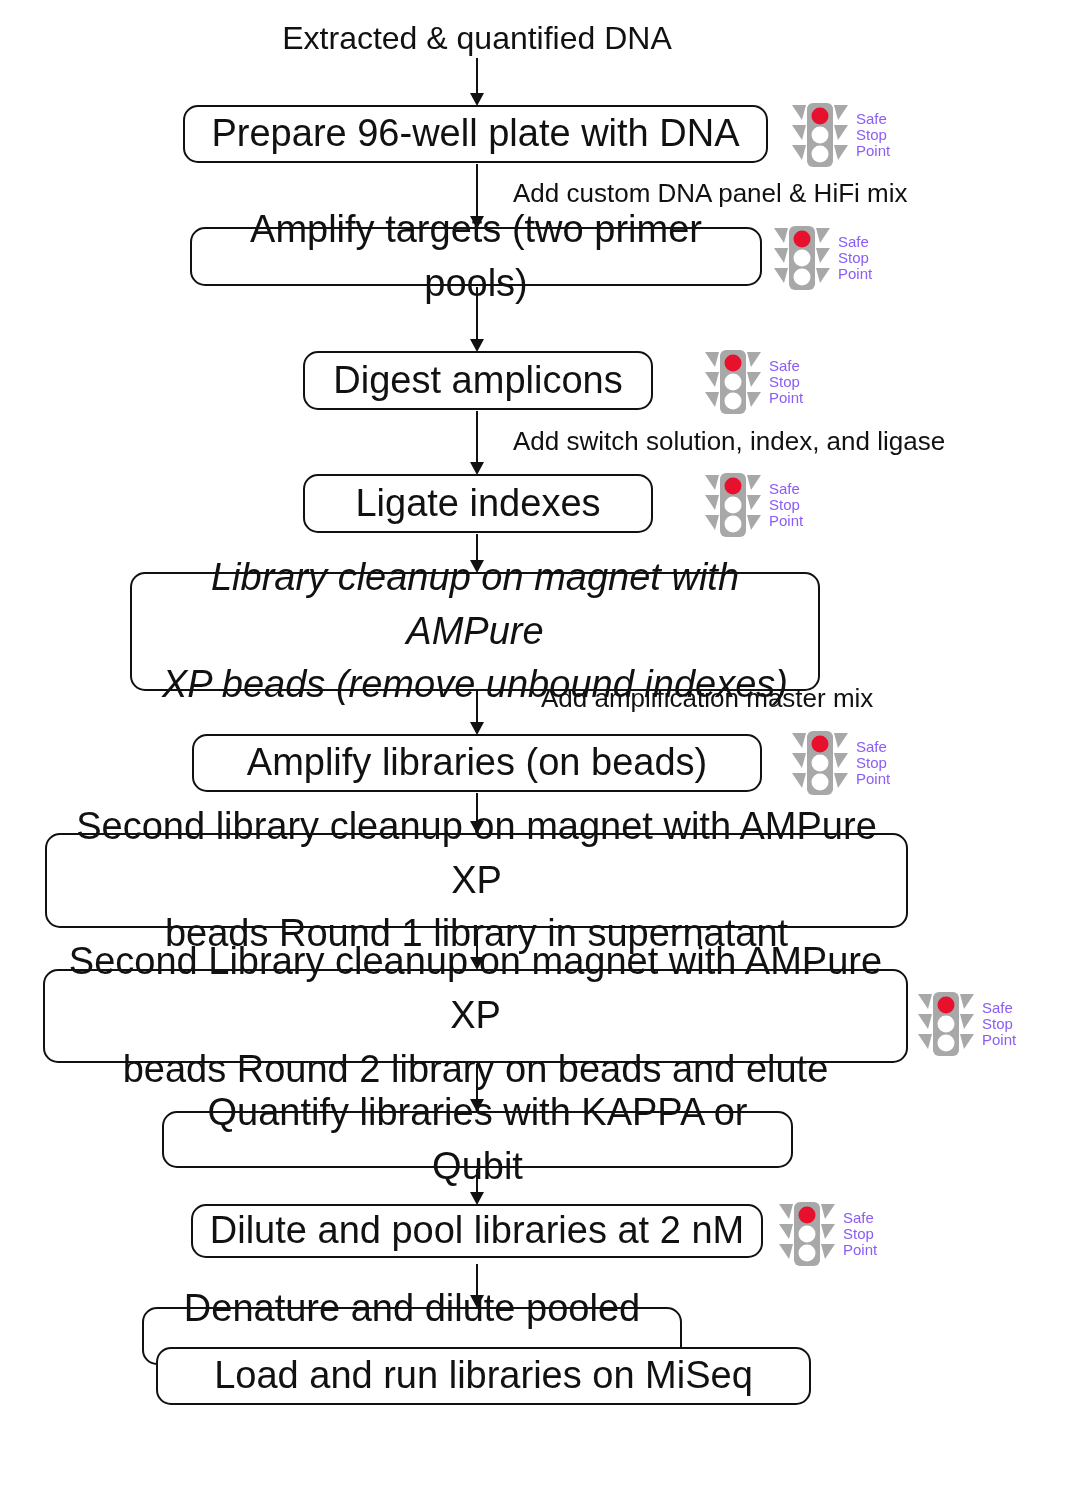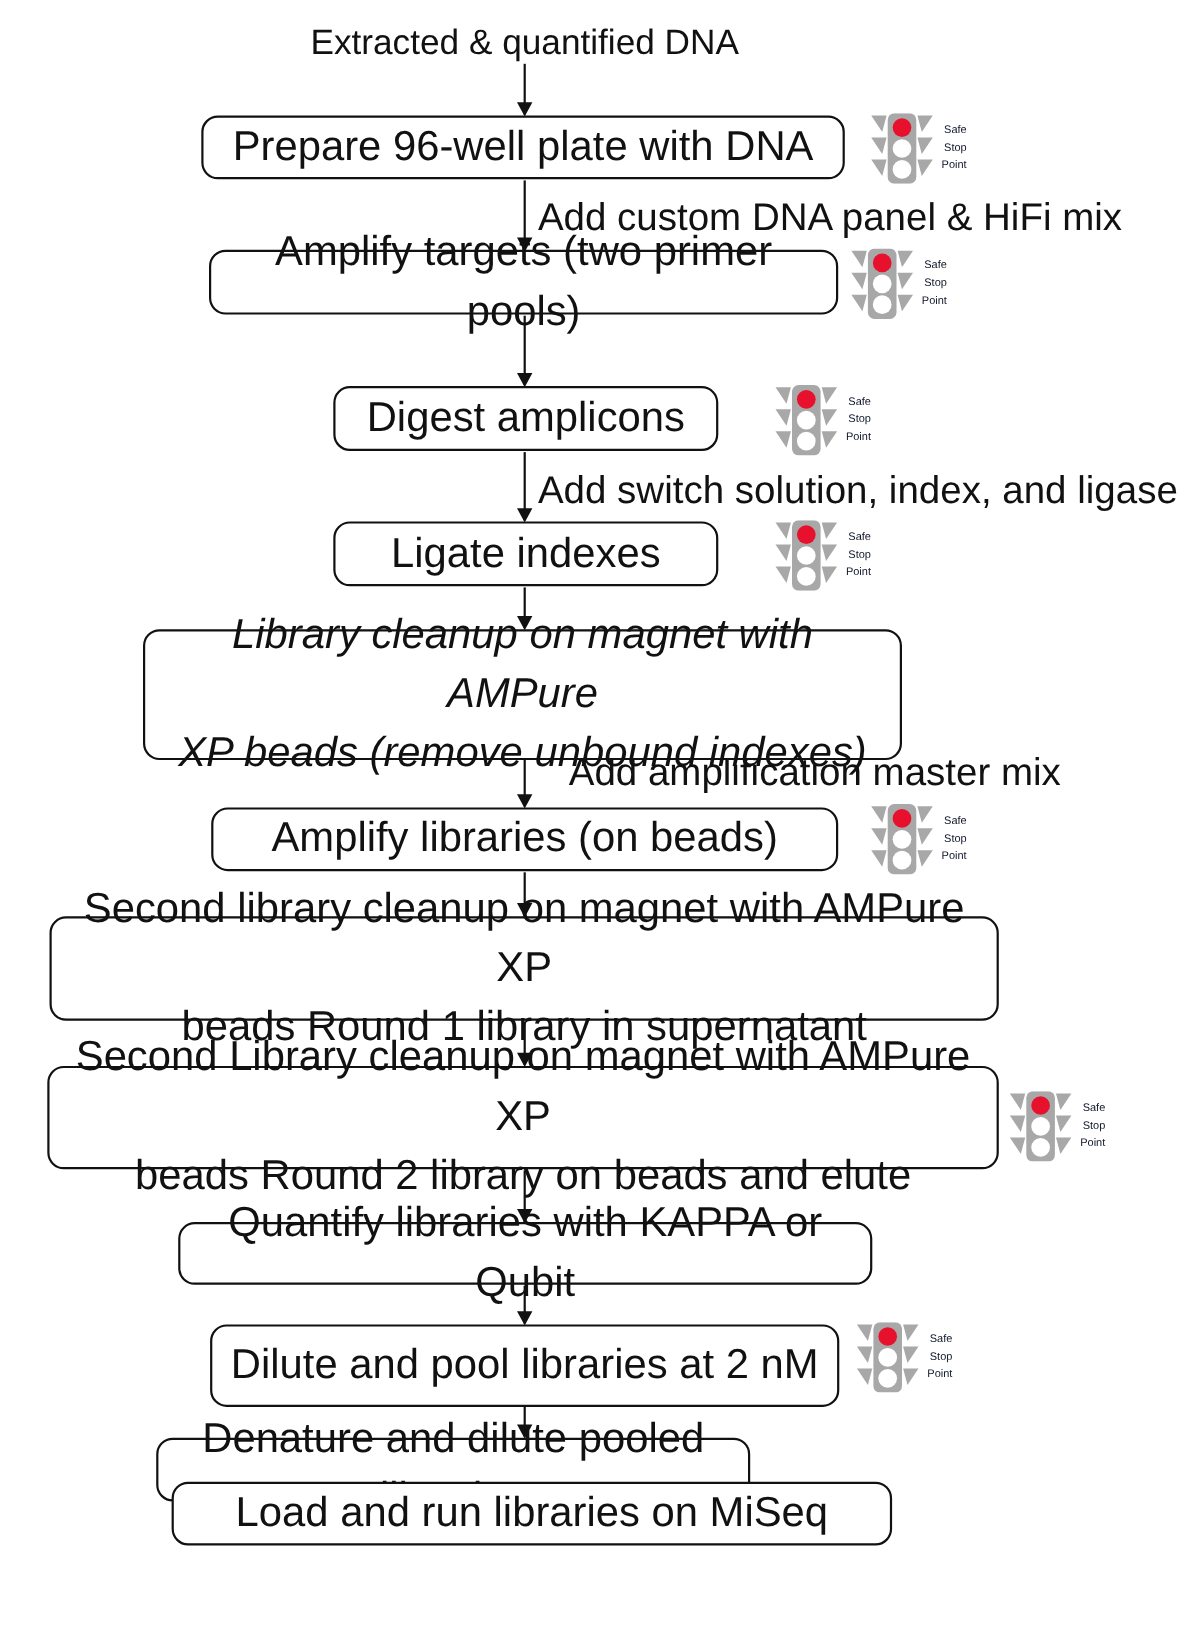--- a/index.html
+++ b/index.html
@@ -23,29 +23,29 @@
     position:absolute; left:476px; width:0;
     border-left:2px solid #111;
   }
   .arrow::after {
     content:''; position:absolute; bottom:-2px; left:-8px;
     width:0; height:0;
     border-left:7px solid transparent; border-right:7px solid transparent;
     border-top:13px solid #111;
   }
   .edge-label {
-    position:absolute; left:489px; font-size:35px; color:#111;
+    position:absolute; left:513px; font-size:26px; color:#111;
     white-space:nowrap;
   }
   .tl {
     position:absolute; display:flex; align-items:center;
   }
   .tl-text {
     margin-left:7px; display:flex; flex-direction:column; justify-content:center;
-    font-size:10px; line-height:16px; color:#0f172a;align-items:flex-end;
+    font-size:15px; line-height:16px; color:#8b5cf6;
   }
 </style>
 </head>
 <body>
 
 <div class="canvas">
 
   <div class="title">Extracted &amp; quantified DNA</div>
 
   <div class="arrow" style="top:58px;height:46px;"></div>
@@ -70,21 +70,21 @@
   <div class="box" style="left:303px;top:351px;width:350px;height:59px;">Digest amplicons</div>
   <div class="box" style="left:303px;top:474px;width:350px;height:59px;">Ligate indexes</div>
   <div class="box" style="left:130px;top:572px;width:690px;height:119px;font-style:italic;">Library cleanup on magnet with AMPure
 XP beads (remove unbound indexes)</div>
   <div class="box" style="left:192px;top:734px;width:570px;height:58px;">Amplify libraries (on beads)</div>
   <div class="box" style="left:45px;top:833px;width:863px;height:95px;">Second library cleanup on magnet with AMPure XP
 beads Round 1 library in supernatant</div>
   <div class="box" style="left:43px;top:969px;width:865px;height:94px;">Second Library cleanup on magnet with AMPure XP
 beads Round 2 library on beads and elute</div>
   <div class="box" style="left:162px;top:1111px;width:631px;height:57px;">Quantify libraries with KAPPA or Qubit</div>
-  <div class="box" style="left:191px;top:1204px;width:572px;height:75px;">Dilute and pool libraries at 2 nM</div>
+  <div class="box" style="left:191px;top:1204px;width:572px;height:54px;">Dilute and pool libraries at 2 nM</div>
   <div class="box" style="left:142px;top:1307px;width:540px;height:58px;">Denature and dilute pooled libraries</div>
   <div class="box" style="left:156px;top:1347px;width:655px;height:58px;">Load and run libraries on MiSeq</div>
 
   <div class="tl" style="left:791px;top:103px;">
     <svg width="58" height="64" viewBox="0 0 58 64">
       <g fill="#a8a8a8">
         <polygon points="1,2 15,2 11,17"></polygon>
           <polygon points="1,22 15,22 11,37"></polygon>
           <polygon points="1,42 15,42 11,57"></polygon>
         <polygon points="43,2 57,2 47,17"></polygon>

